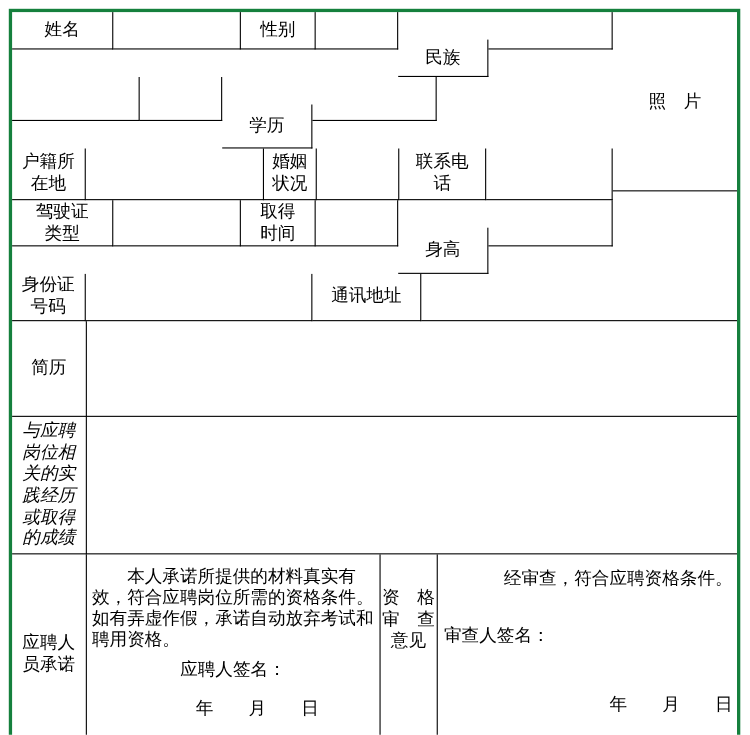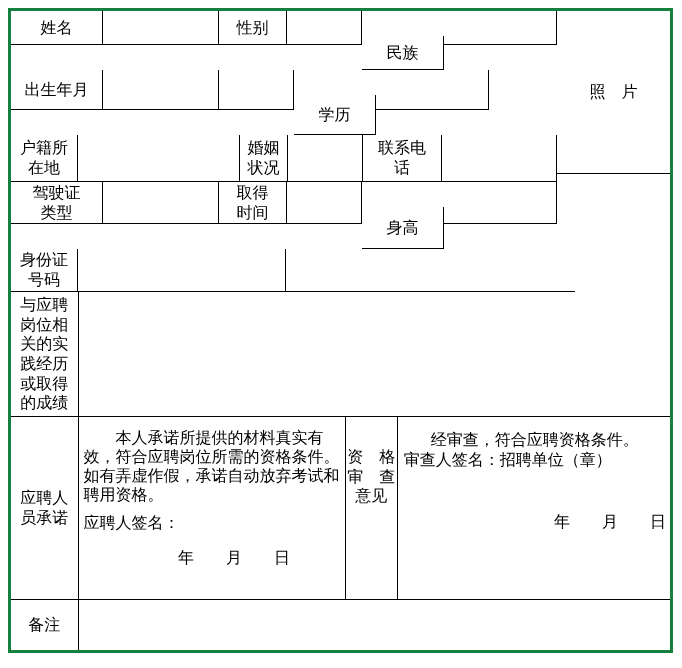--- a/index.html
+++ b/index.html
@@ -36,21 +36,21 @@
   .photo-cell {
     width: 117px; height: 163px;
     border-bottom: 1px solid #000;
     display: flex; align-items: center; justify-content: center;
     white-space: pre;
   }
 
   
   .h34 { height: 34px; } .h40 { height: 40px; } .h42 { height: 42px; }
   .h47 { height: 47px; } .h43 { height: 43px; } .h87 { height: 87px; }
-  .h125 { height: 125px; } .h183 { height: 183px; } .h50 { height: 50px; }
+  .h125 { height: 125px; font-style: italic; } .h183 { height: 183px; } .h50 { height: 50px; }
 
   
   .w92 { width: 92px; } .w116 { width: 116px; } .w68 { width: 68px; }
   .w75 { width: 75px; } .w82 { width: 82px; margin-top: 25px; } .w113 { width: 113px; }
   .w67 { width: 67px; } .w162 { width: 162px; } .w48 { width: 48px; }
   .w79 { width: 79px; } .w115 { width: 115px; } .w208 { width: 208px; }
   .w99 { width: 99px; } .w289 { width: 289px; } .w595 { width: 595px; }
   .w269 { width: 269px; } .w52 { width: 52px; } .w274 { width: 274px; }
 
   
@@ -61,54 +61,53 @@
 
   
   .commit {
     display: block;
     text-align: left;
     white-space: normal;
     padding: 11px 5px 0 5px;
     line-height: 19px;
   }
   .commit-body { white-space: pre-line; }
-  .commit-sig { margin-top: 9px; }
+  .commit-sig { margin-top: 9px; text-align: center; }
   .commit-date { margin-top: 16px; text-align: right; padding-right: 50px; white-space: pre; }
 
   
   .review {
     display: block;
     text-align: left;
     white-space: normal;
     padding: 13px 4px 0 6px;
     line-height: 20px;
   }
-  .review-body { text-align: center; }
-  .review-mid { display: flex; justify-content: flex-start; }
+  .review-body { text-align: right; }
+  .review-mid { display: flex; justify-content: space-between; margin-top: 32px; }
   .review-date { margin-top: 42px; text-align: right; white-space: pre; }
 </style>
 </head>
 <body>
 
 <div class="form">
 
   <div class="top">
     <div class="top-left">
 
       <div class="row">
         <div class="cell h34 w92">姓名</div>
         <div class="cell h34 w116"></div>
         <div class="cell h34 w68">性别</div>
         <div class="cell h34 w75"></div>
         <div class="cell h34 w82">民族</div>
         <div class="cell h34 w113"></div>
       </div>
 
       <div class="row">
-        <div class="cell h40 w92">出生年月</div>
         <div class="cell h40 w116"></div>
         <div class="cell h40 w75"></div>
         <div class="cell h40 w82">学历</div>
         <div class="cell h40 w113"></div>
       </div>
 
       <div class="row">
         <div class="cell h47 w67">户籍所
 在地</div>
         <div class="cell h47 w162"></div>
@@ -132,23 +131,28 @@
       </div>
 
     </div>
     <div class="photo-cell">照　片</div>
   </div>
 
   <div class="row">
     <div class="cell h43 w67">身份证
 号码</div>
     <div class="cell h43 w208"></div>
+    <div class="cell h43 w99">通讯地址</div>
     <div class="cell h43 w289 last"></div>
   </div>
 
+  <div class="row">
+    <div class="cell h87 w68">简历</div>
+    <div class="cell h87 w595 last"></div>
+  </div>
 
   <div class="row">
     <div class="cell h125 w68">与应聘
 岗位相
 关的实
 践经历
 或取得
 的成绩</div>
     <div class="cell h125 w595 last"></div>
   </div>
@@ -167,21 +171,20 @@
     </div>
 
     <div class="cell h183 w52 review-label">资　格
 审　查
 意见</div>
 
     <div class="cell h183 w274 last review">
       <div class="review-body">经审查，符合应聘资格条件。</div>
       <div class="review-mid">
         <span>审查人签名：</span>
-        <span>招聘单位（章）</span>
       </div>
       <div class="review-date">年　　月　　日</div>
     </div>
   </div>
 
   <div class="row">
     <div class="cell h50 w68 no-b">备注</div>
     <div class="cell h50 w595 last no-b"></div>
   </div>
 

